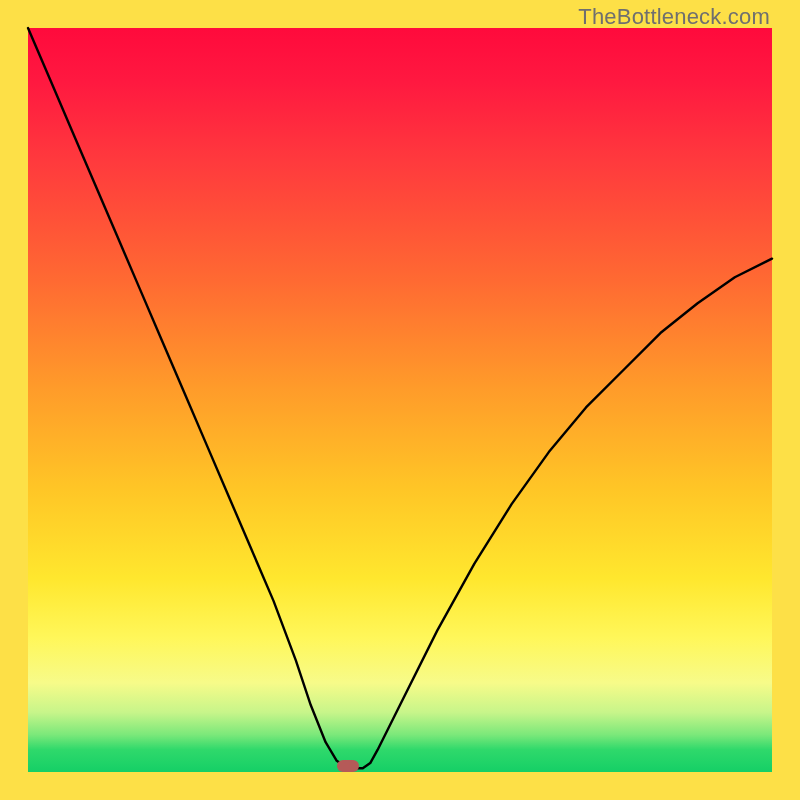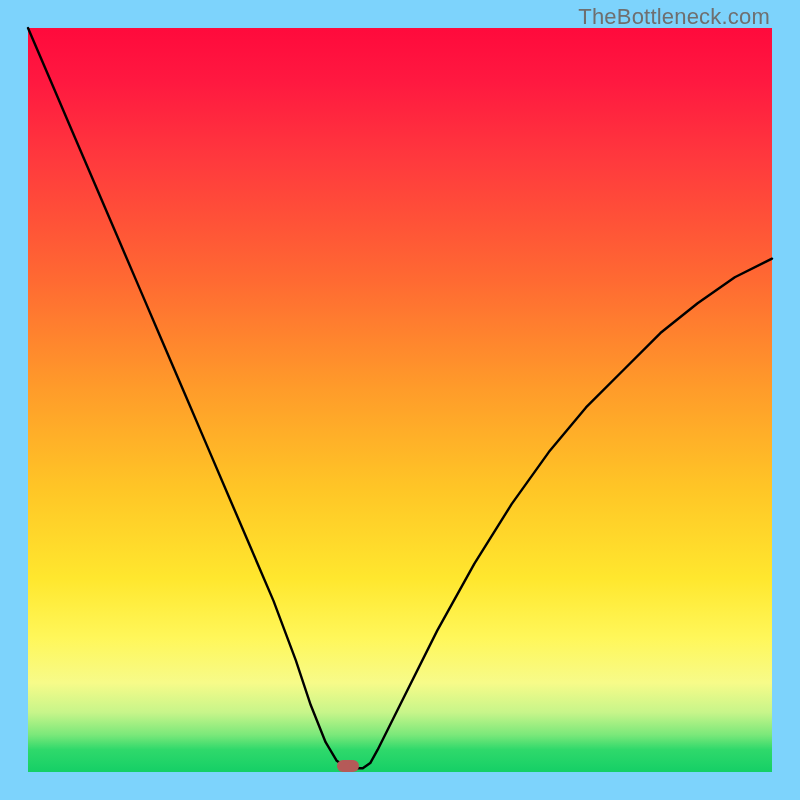--- a/index.html
+++ b/index.html
@@ -8,21 +8,21 @@
     width: 800px;
     height: 800px;
     background: #000;
     overflow: hidden;
     font-family: Arial, Helvetica, sans-serif;
   }
   .frame {
     position: relative;
     width: 800px;
     height: 800px;
-    background: #7dd3fc;
+    background: #fde047;
   }
   .plot-area {
     position: absolute;
     left: 28px;
     top: 28px;
     width: 744px;
     height: 744px;
     
     background: linear-gradient(
       to bottom,

